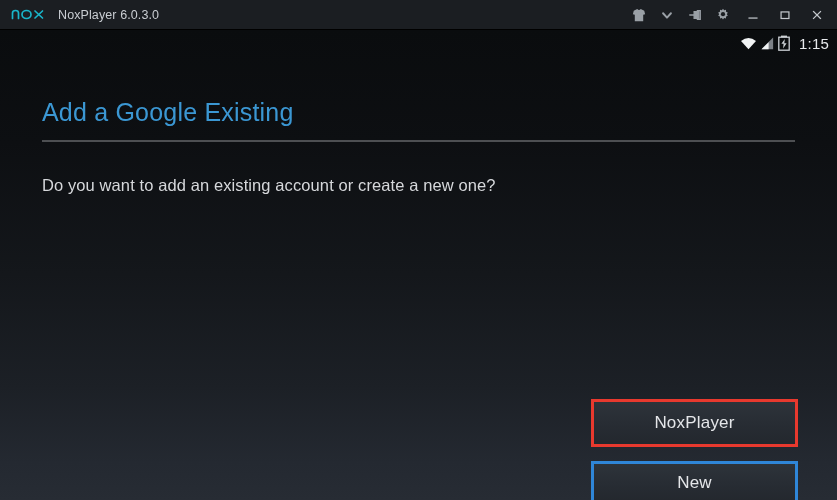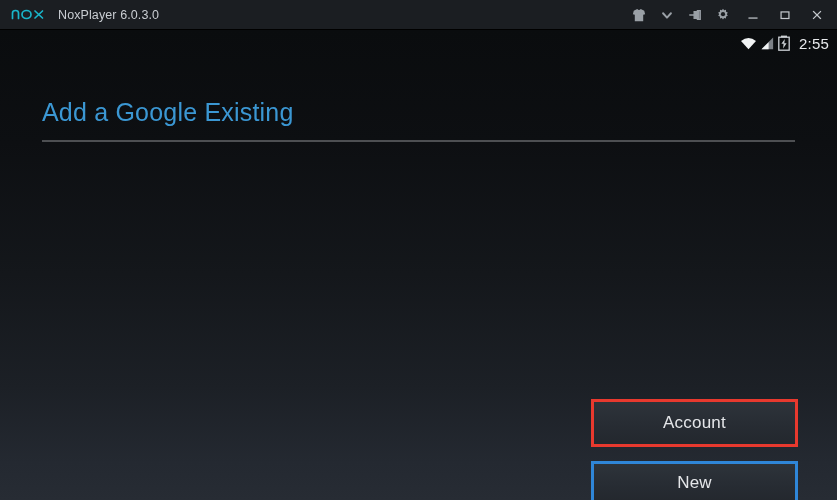--- a/index.html
+++ b/index.html
@@ -272,35 +272,36 @@
           <path d="M14 1.5 L14 14 L1.6 14 Z" fill="#7c8086"></path>
           <path d="M9.2 6.6 L9.2 14 L1.6 14 Z" fill="#f1f3f4"></path>
         </svg>
 
         <svg width="12" height="16" viewBox="0 0 12 16">
           <rect x="3" y="0.6" width="6" height="1.6" fill="#cdd1d5"></rect>
           <rect x="0.8" y="2.2" width="10.4" height="13" fill="none" stroke="#cdd1d5" stroke-width="1.3"></rect>
           <path d="M6.8 4 L3.4 8.8 L5.6 8.8 L5.1 13.4 L8.6 8.2 L6.3 8.2 Z" fill="#cdd1d5"></path>
         </svg>
 
-        <div class="status-time">2:55</div>
+        <div class="status-time">1:15</div>
       </div>
     </div>
 
     <div class="content">
 
       <div class="page-title">Add a Google Existing</div>
 
       <div class="title-divider"></div>
 
+      <div class="body-text">Do you want to add an existing account or create a new one?</div>
 
       <div class="btn-col">
 
         <div class="btn-wrap existing">
-          <div class="android-btn">Account</div>
+          <div class="android-btn">NoxPlayer</div>
           <div class="hilite red"></div>
         </div>
 
         <div class="btn-wrap new">
           <div class="android-btn new">New</div>
           <div class="hilite blue"></div>
         </div>
 
       </div>
     </div>

